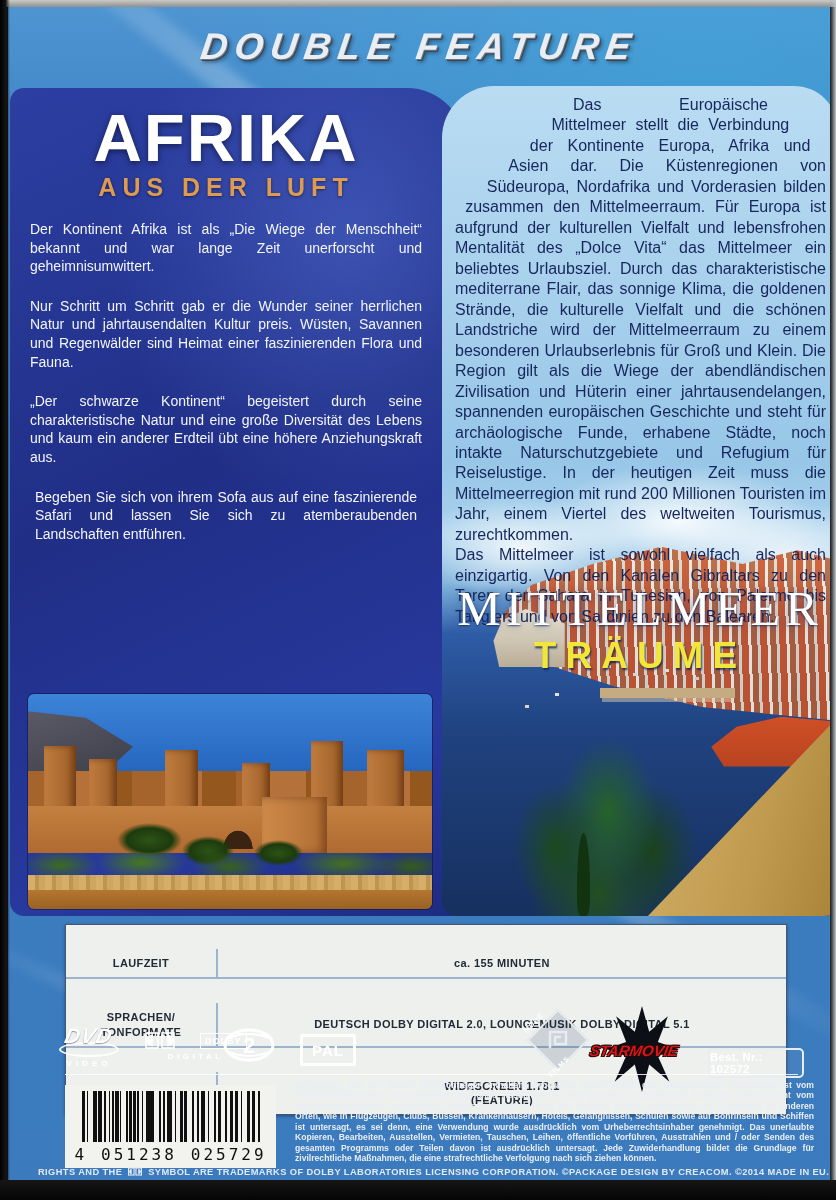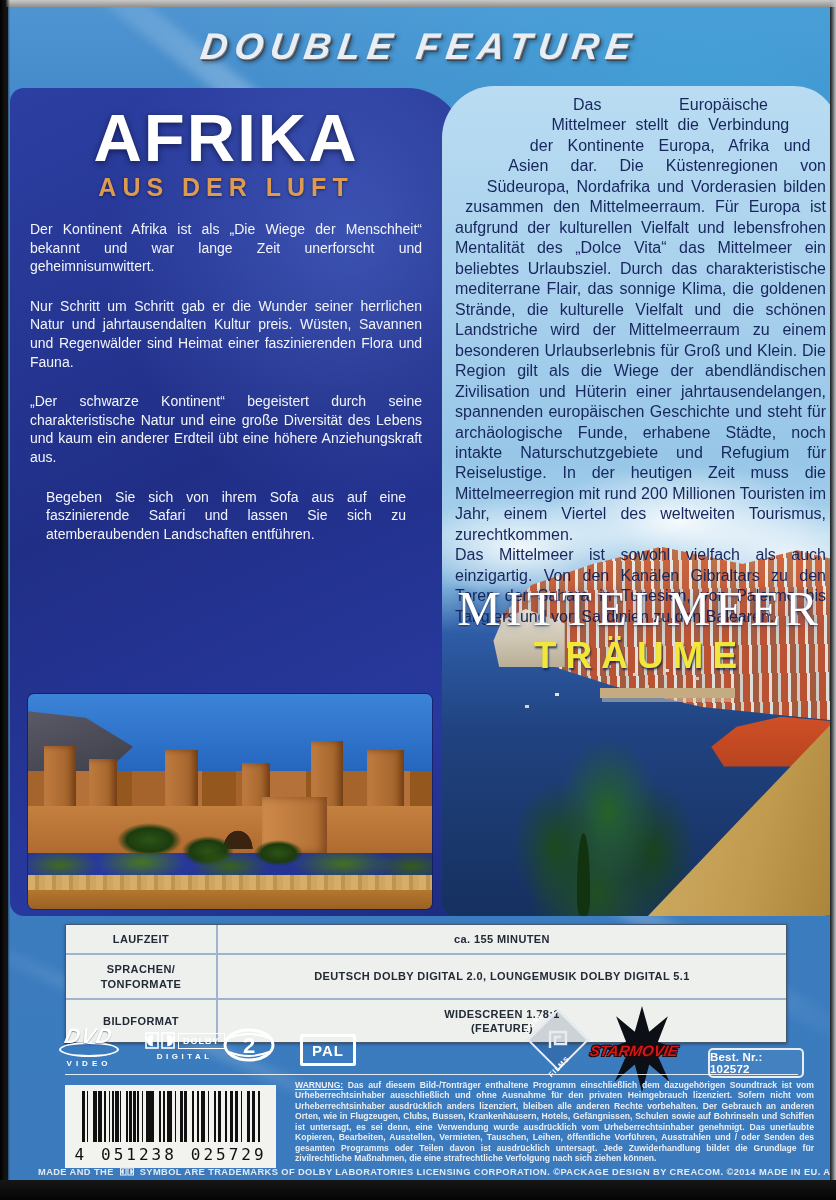--- a/index.html
+++ b/index.html
@@ -49,21 +49,21 @@
   .panel-left .inner{position:absolute;left:20px;top:16px;width:392px;}
   .afrika-title{
     text-align:center;color:#fff;font-weight:bold;font-size:67px;letter-spacing:2px;
     line-height:1.0;text-shadow:0 2px 6px rgba(0,0,20,.55);margin:0;}
   .afrika-sub{
     text-align:center;color:#dd9b52;font-weight:bold;font-size:25px;letter-spacing:6px;
     margin:2px 0 0 0;text-shadow:0 1px 3px rgba(0,0,20,.5);}
   .afrika-body{margin-top:18px;color:#f2f5fa;font-size:14px;line-height:1.33;
     text-align:justify;}
   .afrika-body p{margin:0 0 21px 0;}
-  .afrika-body p.tight{margin:16px;}
+  .afrika-body p.tight{margin:5px;}
 
   
   .panel-right{position:absolute;left:434px;top:80px;width:396px;height:830px;
     border-radius:52px 44px 14px 14px;overflow:hidden;z-index:3;
     background:linear-gradient(180deg,#b9dcf2 0%,#a6cfec 28%,#97c6e7 45%,#a9d2ec 54%,#7fb3dc 60%,#2e5ca6 66%,#20427f 78%,#16305f 100%);}
   .clouds{position:absolute;left:0;right:0;top:46%;height:16%;pointer-events:none;
     background:
       radial-gradient(40% 55% at 20% 60%, rgba(255,255,255,.85) 0%, rgba(255,255,255,0) 70%),
       radial-gradient(50% 60% at 60% 40%, rgba(255,255,255,.9) 0%, rgba(255,255,255,0) 70%),
       radial-gradient(45% 55% at 88% 65%, rgba(255,255,255,.8) 0%, rgba(255,255,255,0) 70%);}
@@ -146,21 +146,21 @@
       radial-gradient(16% 90% at 78% 45%, #44701e 0%, rgba(68,112,30,0) 80%),
       radial-gradient(12% 80% at 95% 55%, #365c19 0%, rgba(54,92,25,0) 80%);}
   .k-stones{position:absolute;left:0;right:0;top:84%;height:8%;
     background:repeating-linear-gradient(90deg,#d6ae6a 0 7px,#bd9550 7px 11px,#cfa65f 11px 17px);}
   .k-dirt{position:absolute;left:0;right:0;top:91%;height:9%;
     background:linear-gradient(180deg,#b5772f,#9a6124);}
 
   
   .specs{position:absolute;left:57px;top:918px;width:720px;z-index:5;
     border:1px solid #44586e;background:#eef0ee;box-shadow:0 1px 3px rgba(0,0,30,.4);}
-  .spec-row{display:grid;grid-template-columns:152px 1fr;border-bottom:2px solid #9db4cc;}
+  .spec-row{display:grid;grid-template-columns:152px 1fr;border-bottom:2px solid #9db4cc;margin-top:24px;}
   .spec-row:last-child{border-bottom:none;}
   .spec-label,.spec-value{display:flex;align-items:center;justify-content:center;
     font-size:11px;font-weight:bold;color:#222a36;letter-spacing:.4px;text-align:center;
     white-space:pre-line;line-height:1.3;}
   .spec-label{border-right:2px solid #9db4cc;padding:7px 6px;}
   .spec-value{padding:7px 10px;}
 
   
   .logos{position:absolute;left:0;right:0;top:1018px;height:52px;z-index:5;color:#fff;}
   .logo{position:absolute;display:flex;flex-direction:column;align-items:center;}
@@ -315,21 +315,21 @@
     </div>
 
     <div class="logo dolby">
       <div class="row">
         <svg width="30" height="17" viewBox="0 0 30 17">
           <rect x="1" y="1" width="12" height="15" fill="none" stroke="#fff" stroke-width="1.6"></rect>
           <path d="M12 2.5 a6 6 0 0 0 0 12 z" fill="#fff" transform="translate(-4.2,0)"></path>
           <rect x="17" y="1" width="12" height="15" fill="none" stroke="#fff" stroke-width="1.6"></rect>
           <path d="M18 2.5 a6 6 0 0 1 0 12 z" fill="#fff" transform="translate(4.2,0)"></path>
         </svg>
-        <span style="border:1.6px solid #fff;padding:2px 4px;font-size:9px;font-weight:bold;letter-spacing:1px;">DOLBY</span>
+        <span style="border:1.6px solid #fff;padding:2px 4px;font-size:9px;font-weight:bold;letter-spacing:1px;margin-left:22px;">DOLBY</span>
       </div>
       <span class="digital">DIGITAL</span>
     </div>
 
     <div class="region2">
       <svg width="52" height="34" viewBox="0 0 52 34">
         <ellipse cx="26" cy="17" rx="24" ry="15" fill="none" stroke="#fff" stroke-width="3"></ellipse>
         <path d="M6 10 Q26 2 46 10" fill="none" stroke="#fff" stroke-width="2"></path>
         <path d="M6 24 Q26 32 46 24" fill="none" stroke="#fff" stroke-width="2"></path>
         <text x="26" y="25" text-anchor="middle" font-family="Liberation Sans, sans-serif" font-size="22" font-weight="bold" fill="#fff">2</text>
@@ -368,21 +368,21 @@
       <span>051238</span>
       <span>025729</span>
     </div>
   </div>
 
   <div class="warning">
     <span class="wl">WARNUNG:</span><span> Das auf diesem Bild-/Tonträger enthaltene Programm einschließlich dem dazugehörigen Soundtrack ist vom Urheberrechts­inhaber ausschließlich und ohne Ausnahme für den privaten Heimgebrauch lizenziert. Sofern nicht vom Urheberrechtsinhaber ausdrücklich anders lizenziert, bleiben alle anderen Rechte vorbehalten. Der Gebrauch an anderen Orten, wie in Flugzeugen, Clubs, Bussen, Krankenhäusern, Hotels, Gefängnissen, Schulen sowie auf Bohrinseln und Schiffen ist untersagt, es sei denn, eine Verwendung wurde ausdrücklich vom Urheberrechtsinhaber genehmigt. Das unerlaubte Kopieren, Bearbeiten, Ausstellen, Vermieten, Tauschen, Leihen, öffentliche Vorführen, Ausstrahlen und / oder Senden des gesamten Programms oder Teilen davon ist ausdrücklich untersagt. Jede Zuwiderhandlung bildet die Grundlage für zivilrechtliche Maßnahmen, die eine strafrechtliche Verfolgung nach sich ziehen können.</span>
   </div>
 
   <div class="footerline">
-    <span>MADE AND THE</span>
+    <span>RIGHTS AND THE</span>
     <svg class="dd-mini" width="14" height="9" viewBox="0 0 30 17">
       <rect x="1" y="1" width="12" height="15" fill="none" stroke="#e3e9f0" stroke-width="2.5"></rect>
       <path d="M12 3 a5.5 5.5 0 0 0 0 11 z" fill="#e3e9f0" transform="translate(-4,0)"></path>
       <rect x="17" y="1" width="12" height="15" fill="none" stroke="#e3e9f0" stroke-width="2.5"></rect>
       <path d="M18 3 a5.5 5.5 0 0 1 0 11 z" fill="#e3e9f0" transform="translate(4,0)"></path>
     </svg>
     <span>SYMBOL ARE TRADEMARKS OF DOLBY LABORATORIES LICENSING CORPORATION. ©PACKAGE DESIGN BY CREACOM. ©2014 MADE IN EU. ALL RIGHTS RESERVED.</span>
   </div>
 </div>
 

